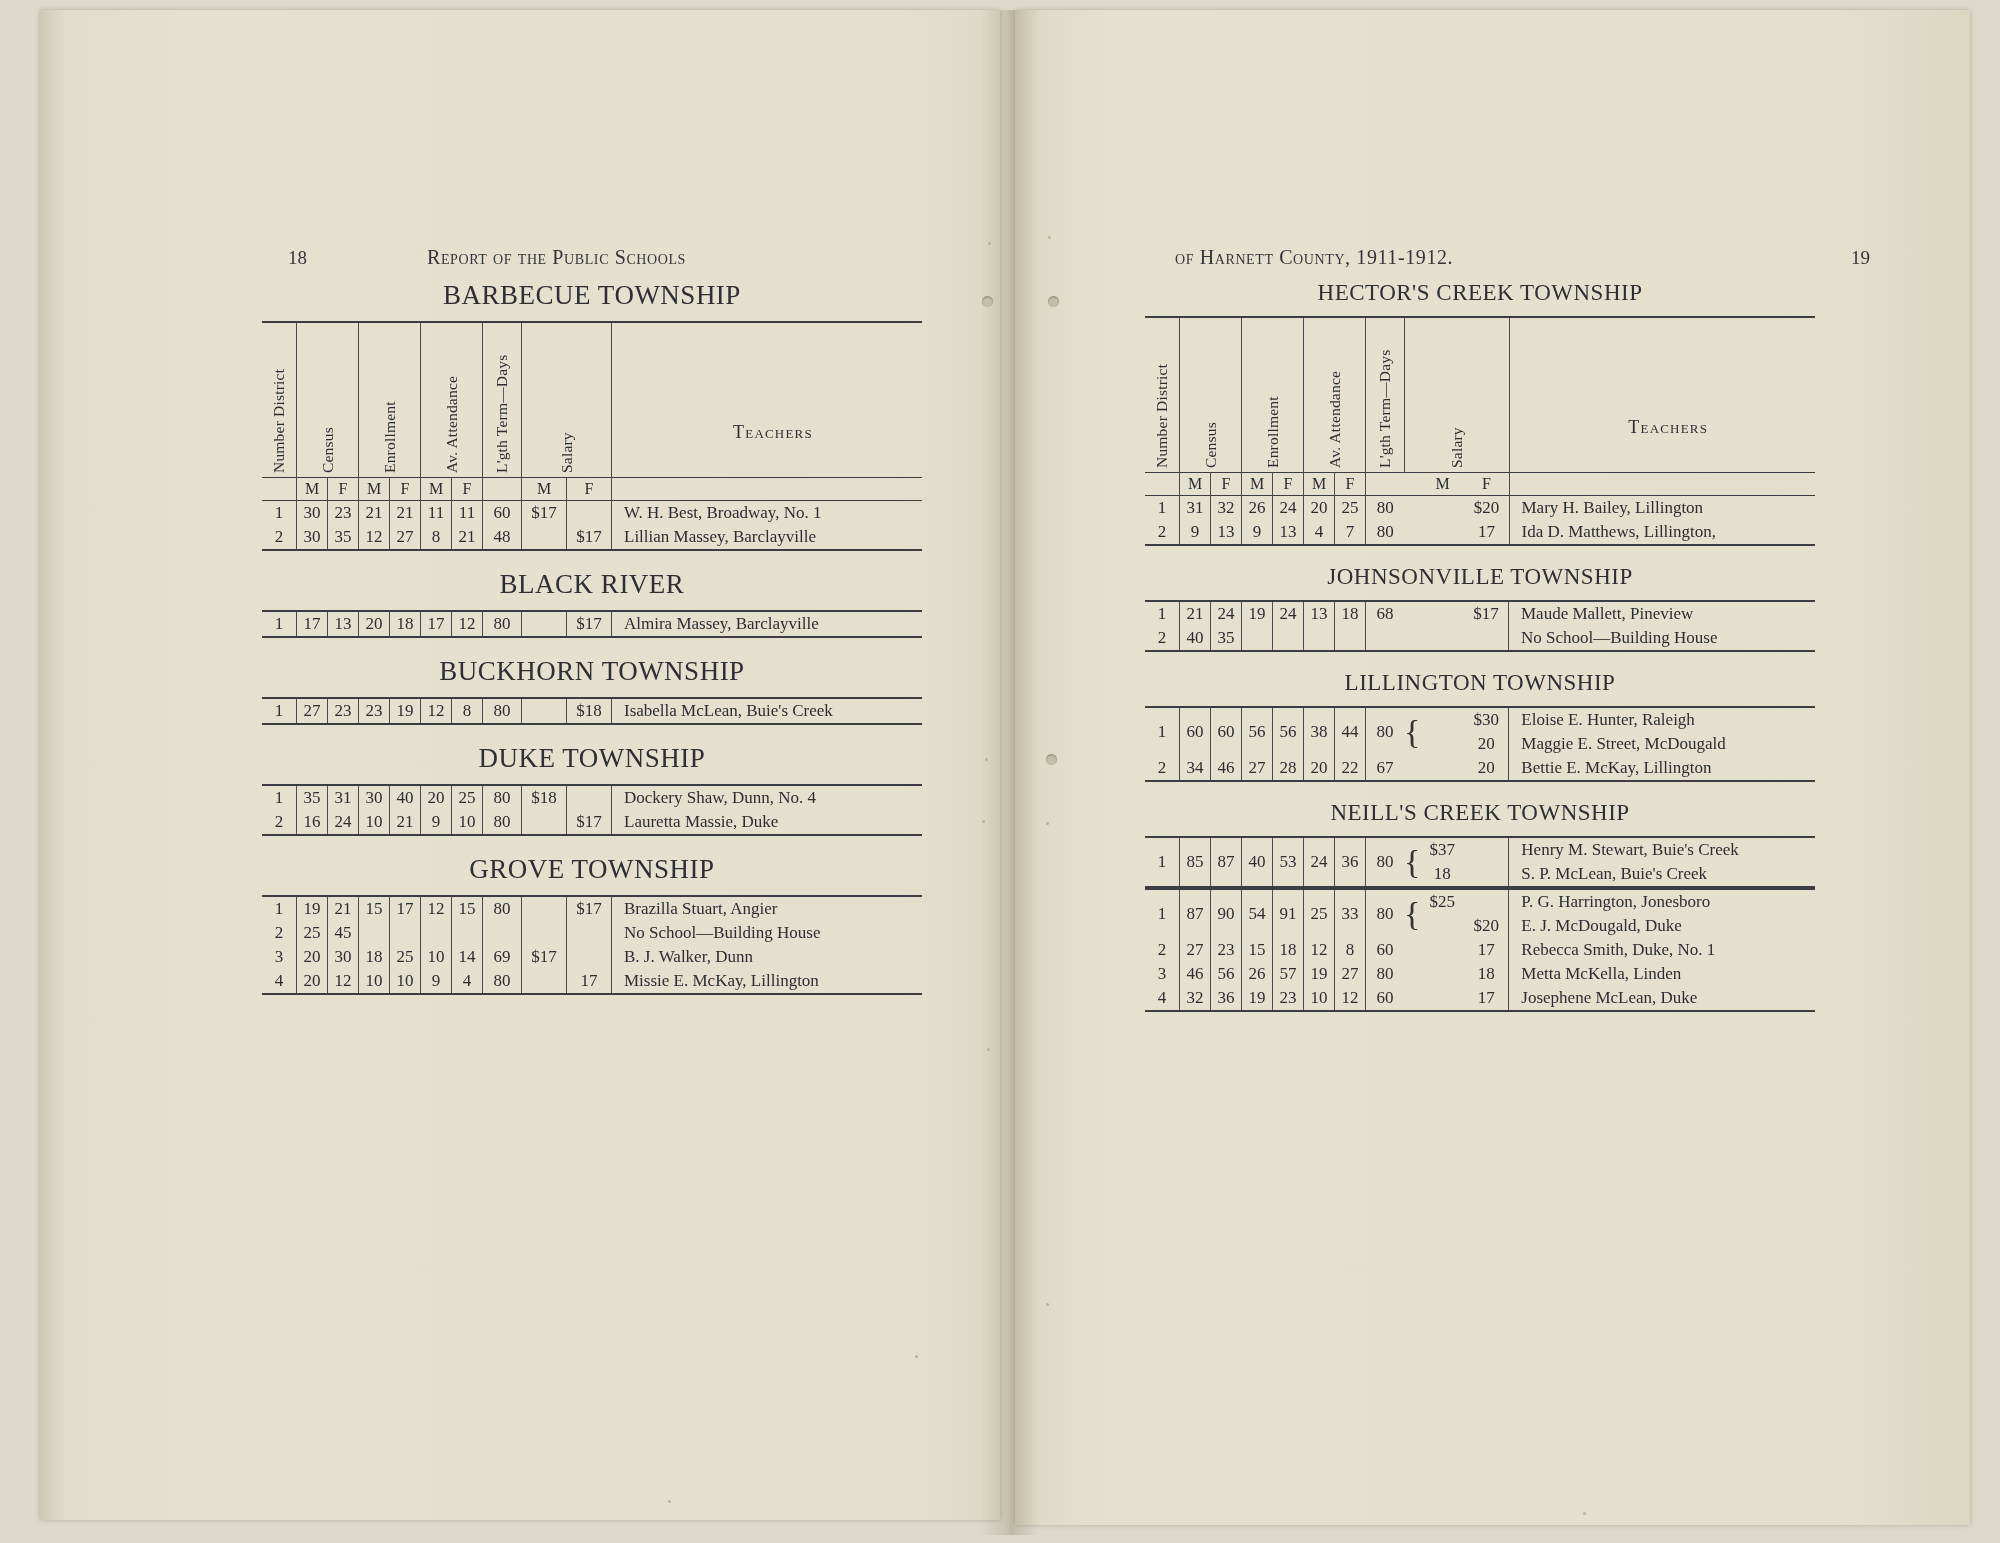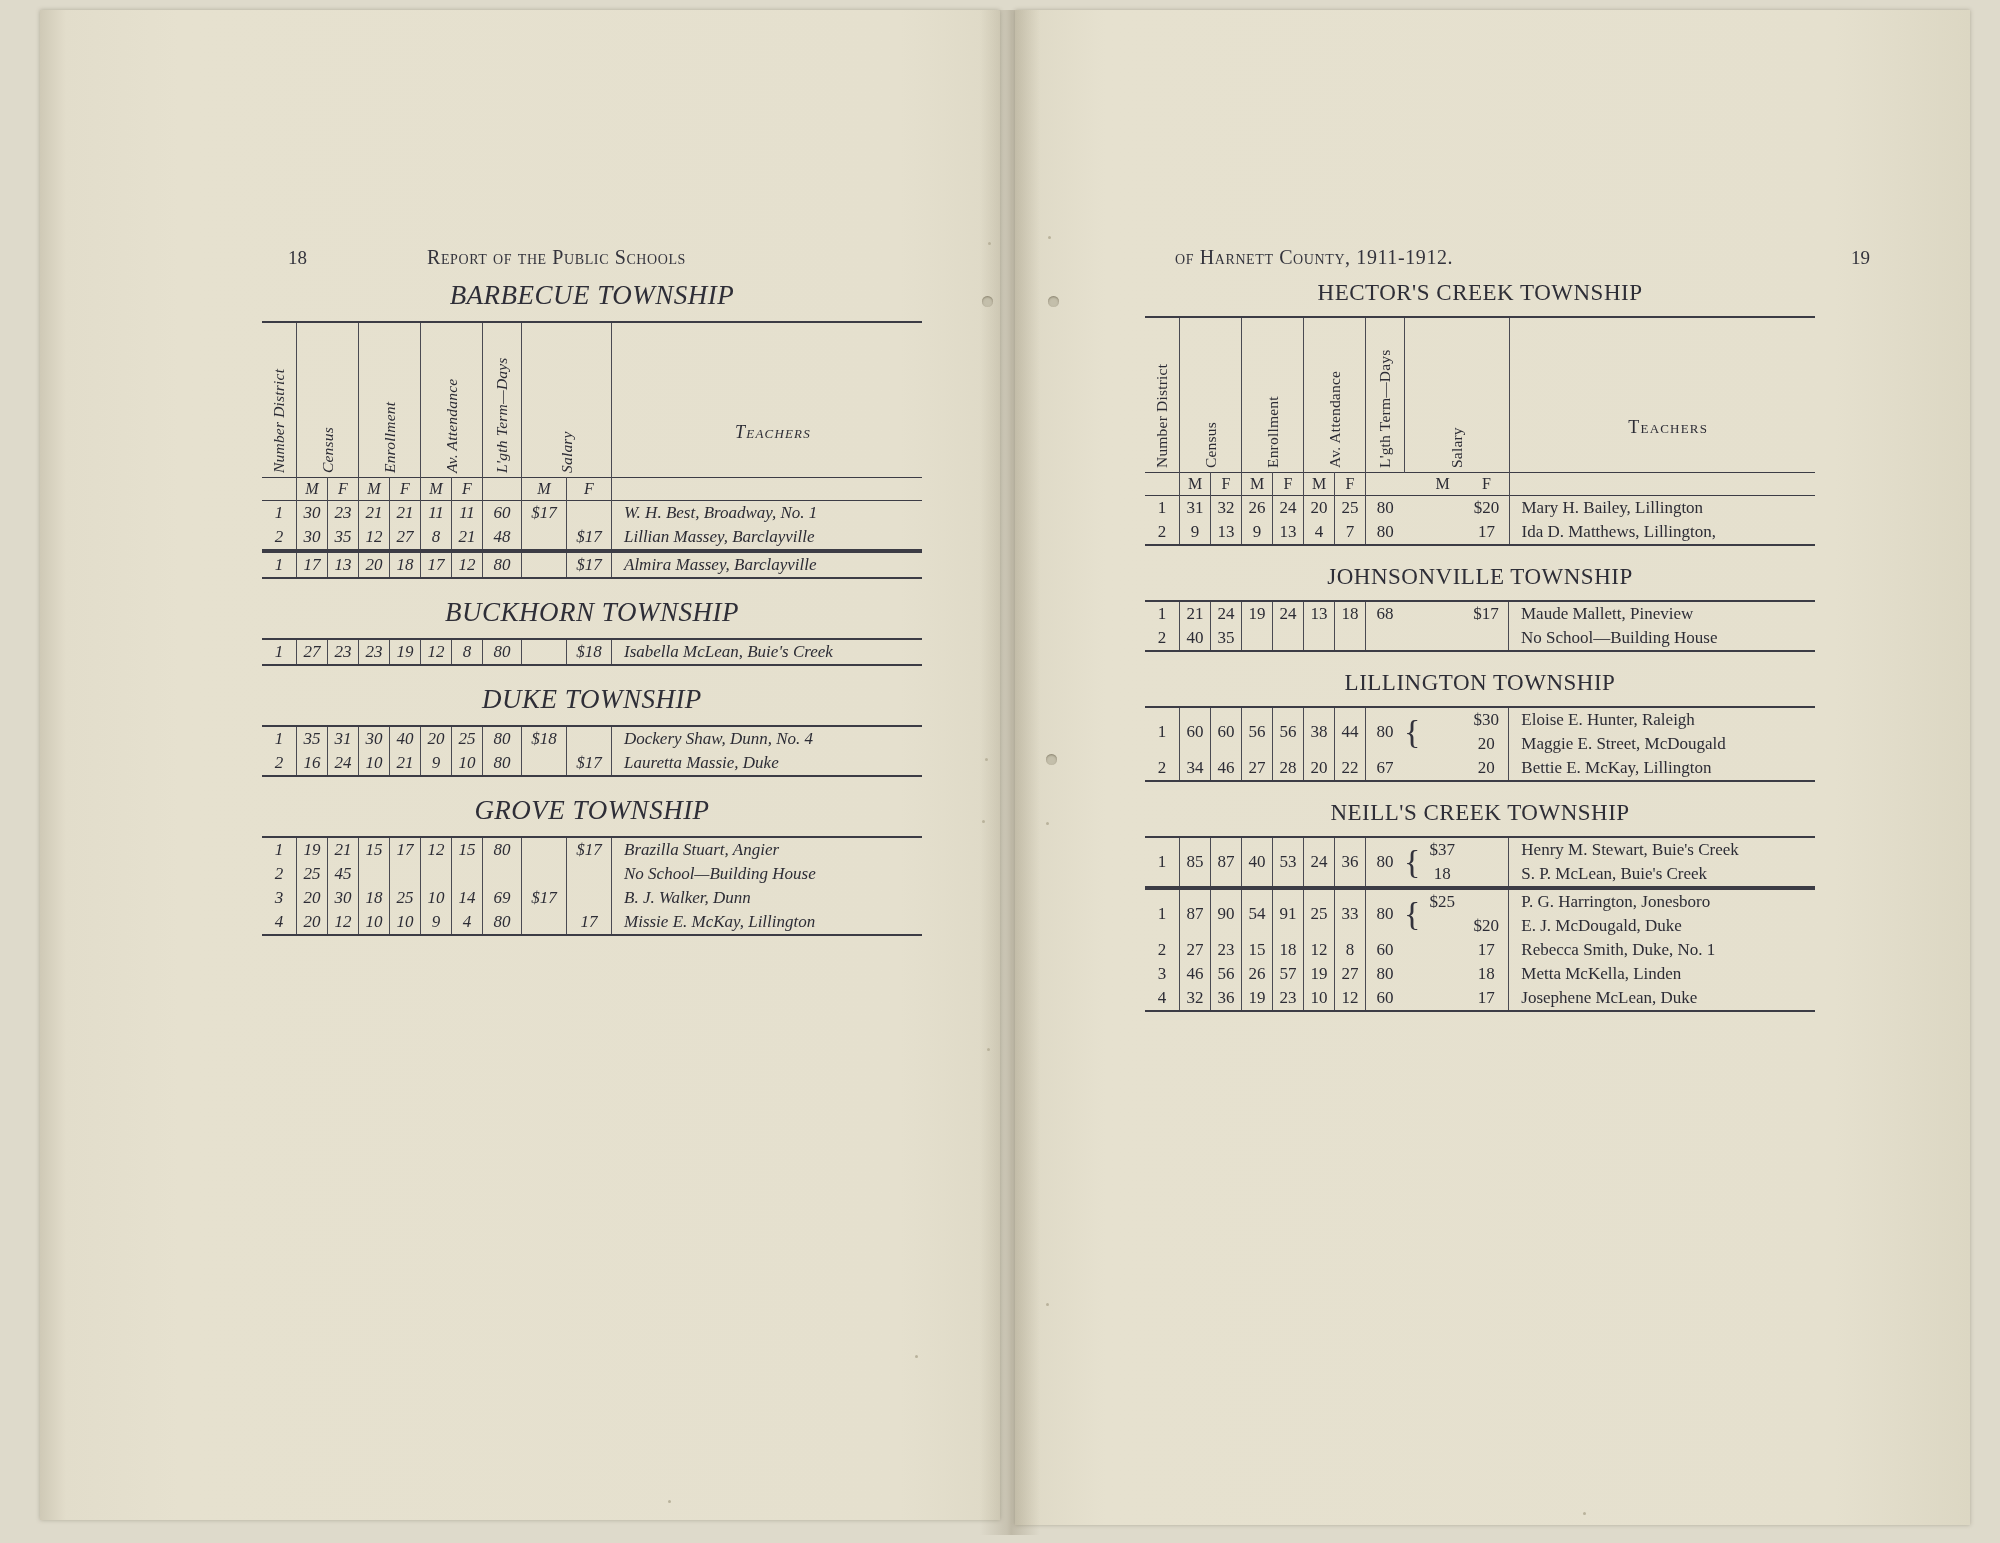--- a/index.html
+++ b/index.html
@@ -122,21 +122,21 @@
     letter-spacing: 0;
   }
 
   #page-left .rh-row { padding: 0 170px 0 248px; justify-content: flex-start; gap: 120px; }
   #page-right .rh-row { padding: 0 100px 0 130px; justify-content: flex-start; gap: 16px; align-items: flex-end; }
 
   .content {
     position: absolute;
     top: 262px;
   }
-  #page-left .content { left: 222px; width: 660px; font-style: italic; }
+  #page-left .content { left: 222px; width: 660px; }
   #page-right .content { left: 130px; width: 670px; }
 
   h2.township {
     text-align: center;
     font-weight: normal;
     font-size: 23px;
     letter-spacing: .5px;
     margin: 0 0 10px 0;
     padding: 0;
     color: #2e2e37;
@@ -300,20 +300,21 @@
               <td>8</td>
               <td>21</td>
               <td>48</td>
               <td></td>
               <td>$17</td>
               <td class="teachers">Lillian Massey, Barclayville</td>
             </tr>
           </tbody>
             </table>
 
+          <h2 class="township">BLACK RIVER</h2>
           <table class="sched block">
             <tbody>
                 <tr class="rule-top rule-bot">
               <td class="n">1</td>
               <td class="c-num">17</td>
               <td class="c-num">13</td>
               <td class="c-num">20</td>
               <td class="c-num">18</td>
               <td class="c-num">17</td>
               <td class="c-num">12</td>

